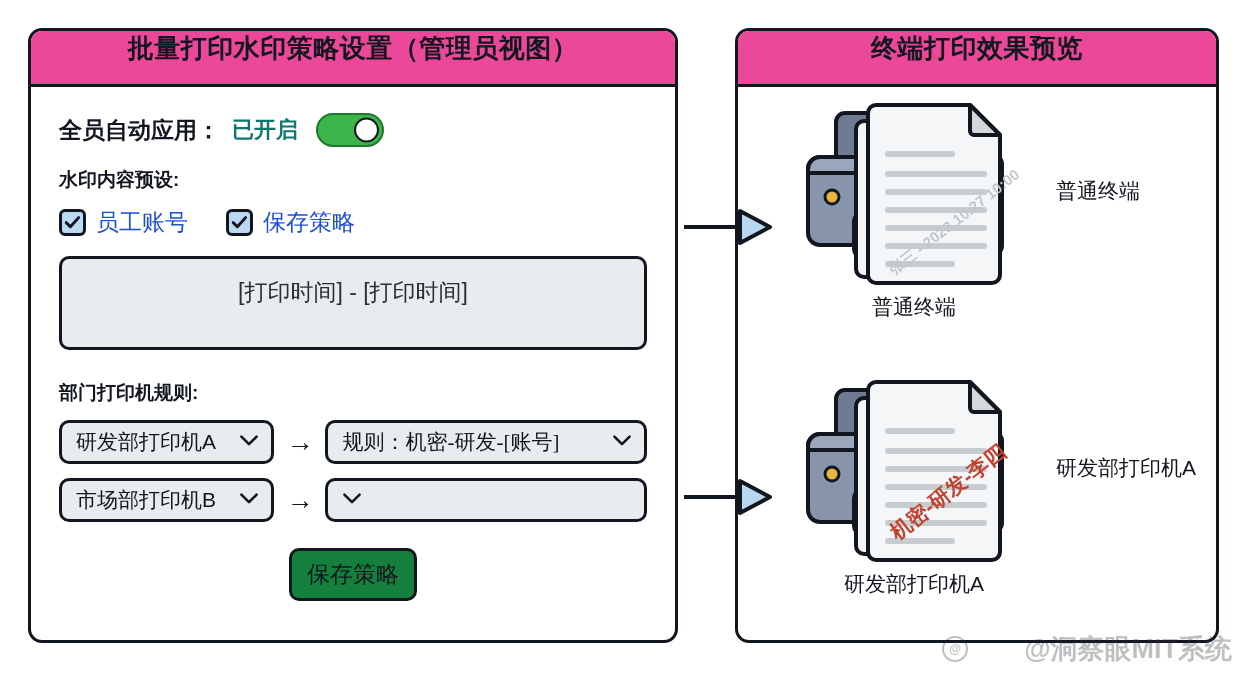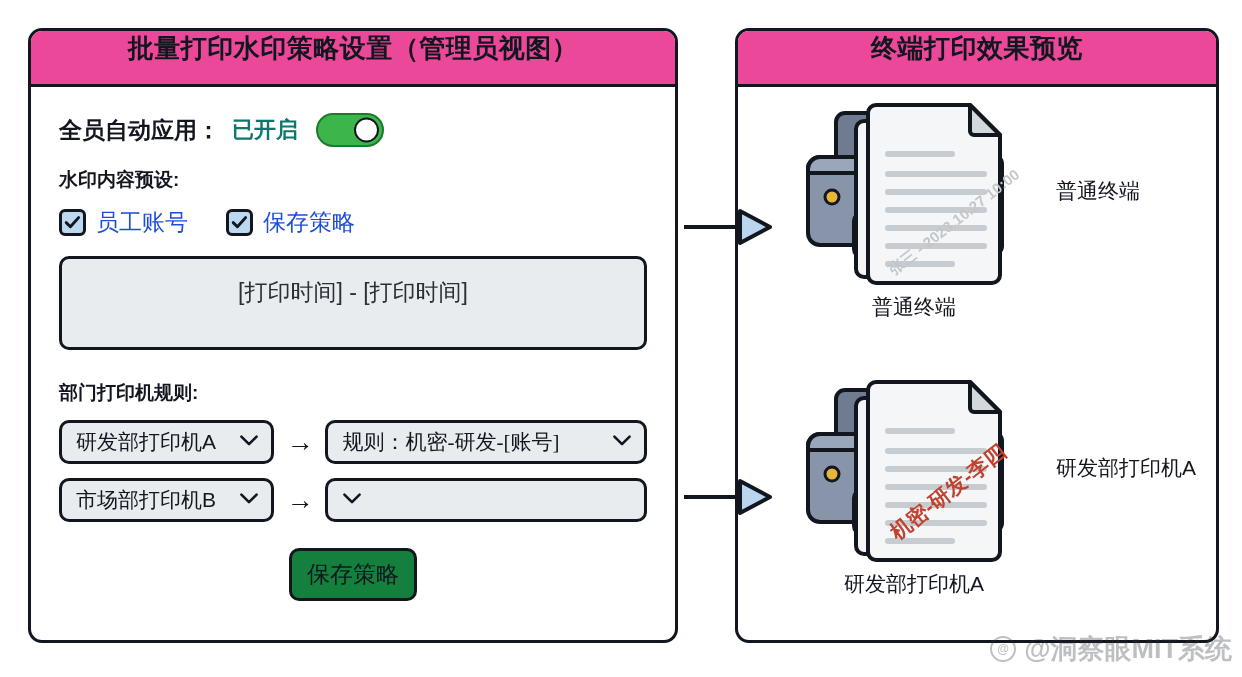--- a/index.html
+++ b/index.html
@@ -300,20 +300,21 @@
     font-weight: bold;
     color: #2a2f38;
     box-sizing: border-box;
     flex: none;
   }
   .wm-text {
     font-size: 27px;
     font-weight: bold;
     color: #2a2f38;
     white-space: nowrap;
+    margin-left: 48px;
   }
 </style>
 </head>
 <body>
 
 <div class="panel" id="left-panel">
   <div class="panel-header">
     <div class="panel-header-title">批量打印水印策略设置（管理员视图）</div>
   </div>
 

